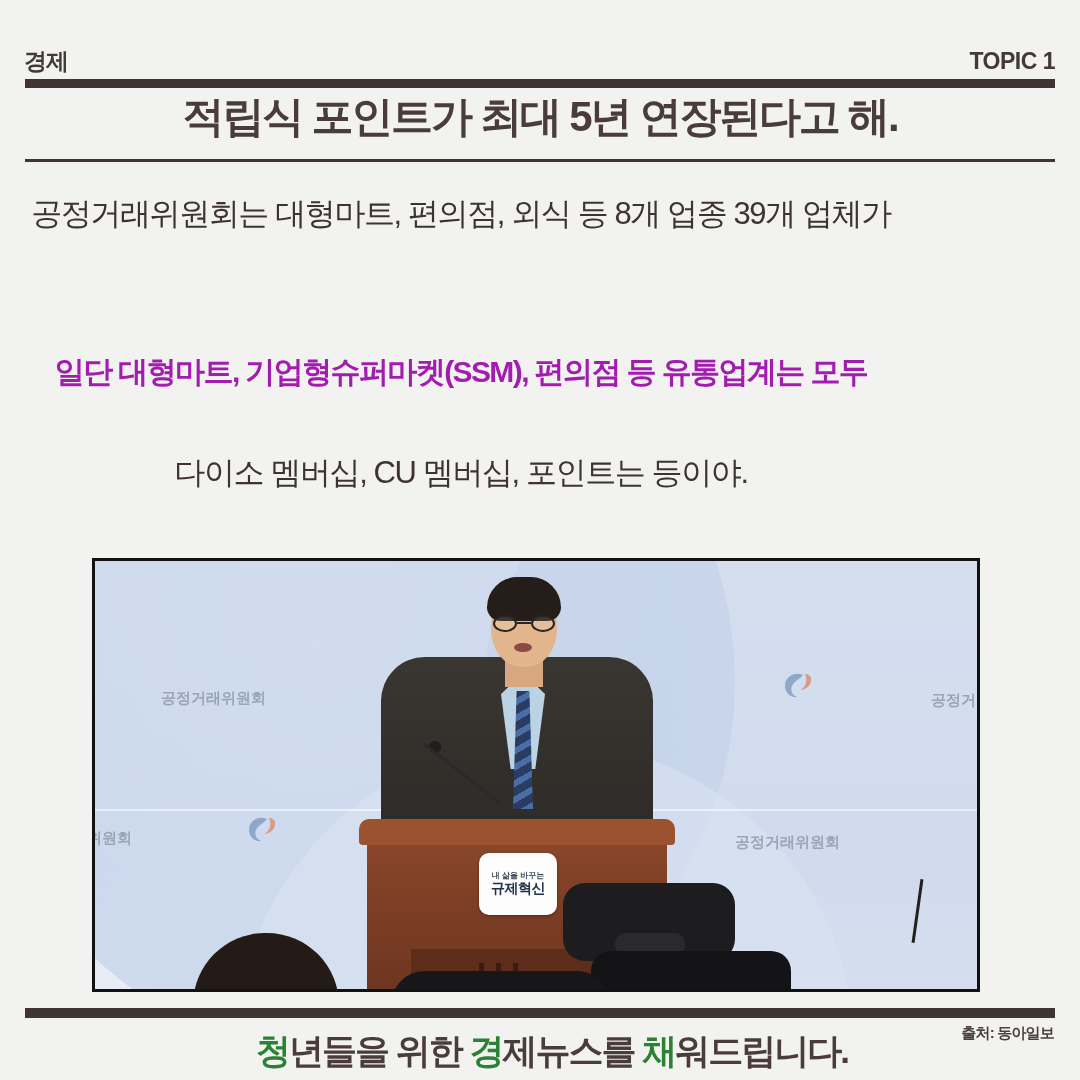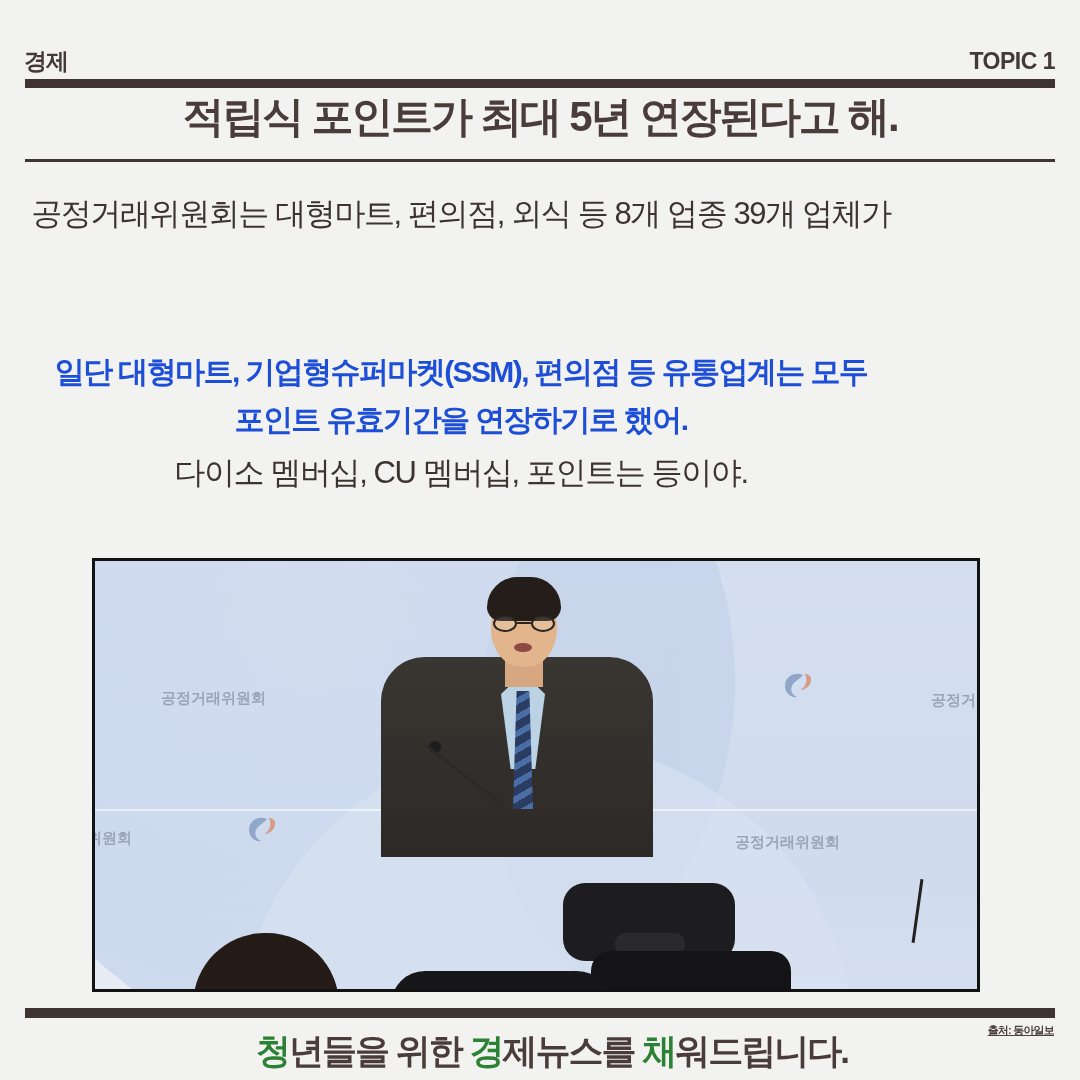--- a/index.html
+++ b/index.html
@@ -106,21 +106,21 @@
   .para-lede {
     top: 190px;
     font-size: 31px;
     line-height: 48px;
   }
   .para-green {
     top: 348px;
     font-size: 30px;
     line-height: 48px;
     font-weight: bold;
-    color: #1d4ed8;
+    color: #a21caf;
     letter-spacing: -1.6px;
   }
   .para-list {
     top: 448px;
     font-size: 31px;
     line-height: 50px;
   }
   .para .ln { display: block; white-space: nowrap; }
 
   
@@ -369,26 +369,25 @@
     left: 25px;
     top: 1008px;
     width: 1030px;
     height: 10px;
     background: #3f3432;
   }
   .source {
     position: absolute;
     right: 26px;
     top: 1025px;
-    font-size: 11px;
+    font-size: 15px;
     font-weight: bold;
     color: #4a3f3d;
     letter-spacing: -0.8px;
     line-height: 1;
-    text-decoration: underline;
   }
   .tagline {
     position: absolute;
     left: 0;
     top: 1032px;
     width: 1080px;
     text-align: center;
     font-size: 35px;
     font-weight: bold;
     color: #4a3c3a;
@@ -410,21 +409,20 @@
 <div class="headline">적립식 포인트가 최대 5년 연장된다고 해.</div>
 
 <div class="rule-thin"></div>
 
 <div class="para para-lede">
   <span class="ln">공정거래위원회는 대형마트, 편의점, 외식 등 8개 업종 39개 업체가</span>
 </div>
 
 <div class="para para-green">
   <span class="ln">일단 대형마트, 기업형슈퍼마켓(SSM), 편의점 등 유통업계는 모두</span>
-  <span class="ln">포인트 유효기간을 연장하기로 했어.</span>
 </div>
 
 <div class="para para-list">
   <span class="ln">다이소 멤버십, CU 멤버십, 포인트는 등이야.</span>
 </div>
 
 <div class="photo-frame">
   <div class="photo-stage">
     <div class="backdrop"></div>
     <div class="bd-arc1"></div>
@@ -460,20 +458,33 @@
     <div class="hair"></div>
     <div class="glasses">
       <i class="l"></i>
         <b></b>
         <i class="r"></i>
     </div>
     <div class="mouth"></div>
     <div class="mic-head"></div>
     <div class="mic-stem"></div>
 
+    <div class="podium">
+      <div class="podium-top"></div>
+      <div class="podium-emblem">
+        <div class="e1">내 삶을 바꾸는</div>
+        <div class="e2">규제혁신</div>
+      </div>
+      <div class="podium-base"></div>
+      <div class="podium-slots">
+          <i></i>
+          <i></i>
+          <i></i>
+        </div>
+    </div>
 
     <div class="mic-right"></div>
 
     <div class="chair-a"></div>
     <div class="chair-a-arm"></div>
     <div class="chair-b"></div>
     <div class="head-fg"></div>
     <div class="blob-fg"></div>
   </div>
 </div>

